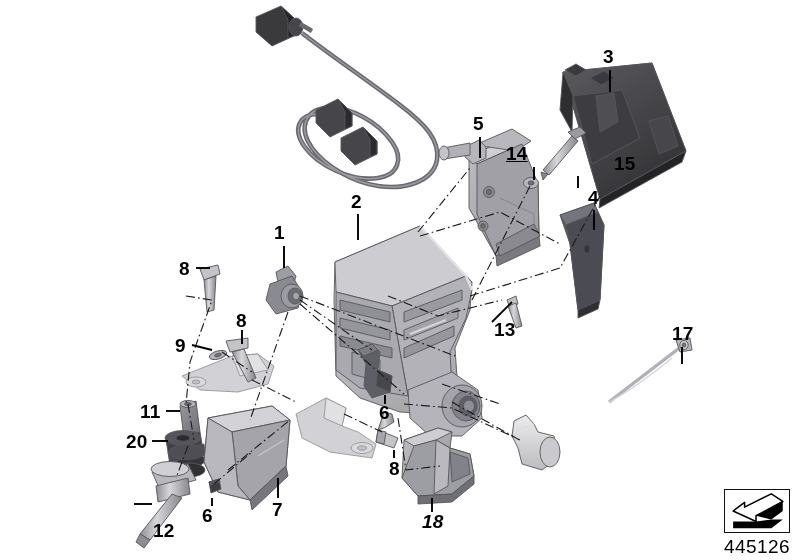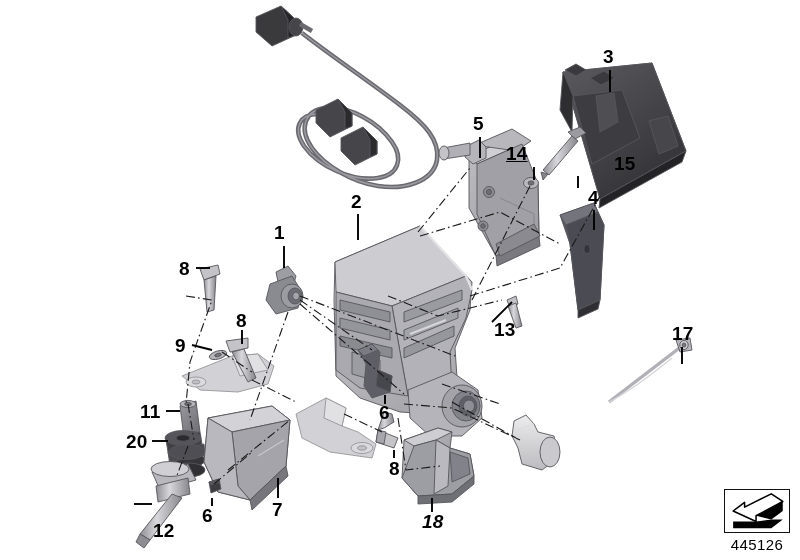--- a/index.html
+++ b/index.html
@@ -8,21 +8,21 @@
        font-family:"Liberation Sans",sans-serif;}
   #sheet{position:relative;width:800px;height:560px;background:#fff;}
   svg.layer{position:absolute;left:0;top:0;width:800px;height:560px;}
   .cl{fill:none;stroke:#1a1a1a;stroke-width:1.1;
       stroke-dasharray:9 3.2 1.6 3.2;stroke-linecap:butt;}
   .ll{fill:none;stroke:#000;stroke-width:1.9;stroke-linecap:butt;}
   .callout{position:absolute;font-weight:bold;color:#000;
            font-size:19px;line-height:19px;letter-spacing:.2px;
            font-family:"Liberation Sans",sans-serif;white-space:nowrap;}
   #diagcode{position:absolute;left:714px;top:536px;width:86px;
-            text-align:center;font-size:15px;color:#000;
+            text-align:center;font-size:19px;color:#000;
             letter-spacing:.4px;}
   #iconbox{position:absolute;left:724px;top:489px;width:66px;height:44px;
            border:1.2px solid #111;background:#fff;box-sizing:border-box;}
 </style>
 </head>
 <body>
 
 <div id="sheet">
 
   <svg class="layer" viewBox="0 0 800 560">

